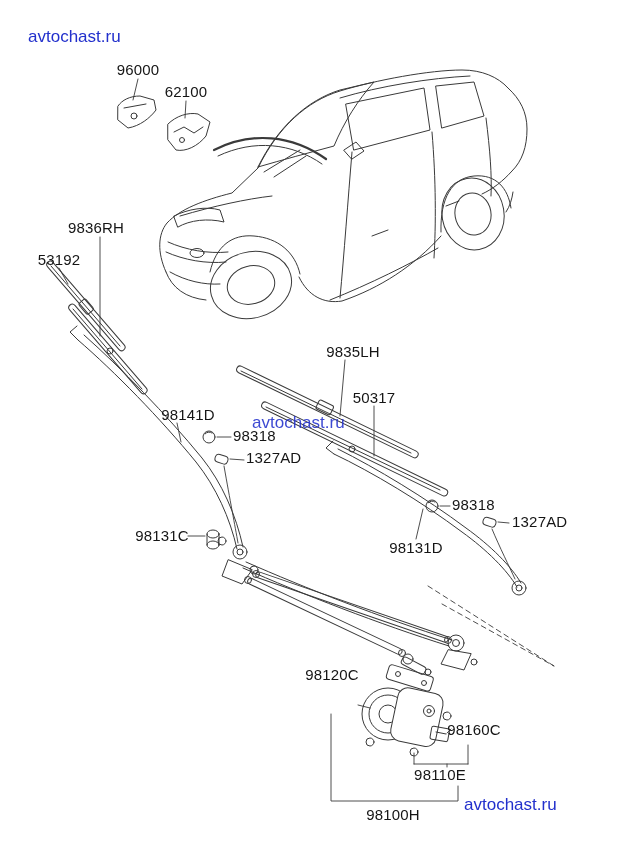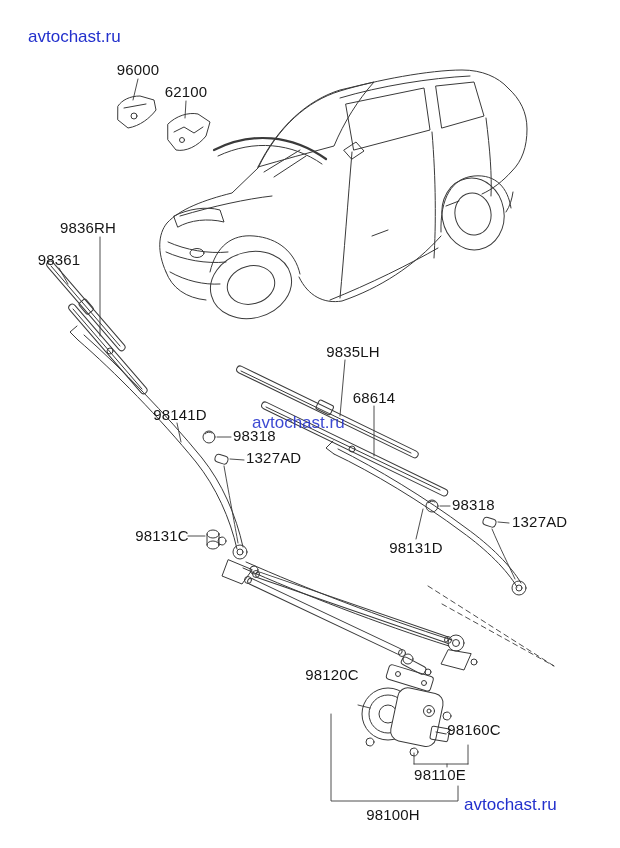--- a/index.html
+++ b/index.html
@@ -214,28 +214,28 @@
 
     </g>
   </svg>
 
   <a href="#" class="watermark" style="left:28px;top:28px">avtochast.ru</a>
   <a href="#" class="watermark dim" style="left:252px;top:414px">avtochast.ru</a>
   <a href="#" class="watermark" style="left:464px;top:796px">avtochast.ru</a>
 
   <span class="part-label centered" style="left:138px;top:63px">96000</span>
   <span class="part-label centered" style="left:186px;top:85px">62100</span>
-  <span class="part-label centered" style="left:88px;top:221px">9836RH</span>
-  <span class="part-label centered" style="left:59px;top:253px">98361</span>
-  <span class="part-label centered" style="left:180px;top:408px">98141D</span>
+  <span class="part-label centered" style="left:96px;top:221px">9836RH</span>
+  <span class="part-label centered" style="left:59px;top:253px">53192</span>
+  <span class="part-label centered" style="left:188px;top:408px">98141D</span>
   <span class="part-label" style="left:233px;top:429px">98318</span>
   <span class="part-label" style="left:246px;top:451px">1327AD</span>
   <span class="part-label centered" style="left:162px;top:529px">98131C</span>
   <span class="part-label centered" style="left:353px;top:345px">9835LH</span>
-  <span class="part-label centered" style="left:374px;top:391px">68614</span>
+  <span class="part-label centered" style="left:374px;top:391px">50317</span>
   <span class="part-label" style="left:452px;top:498px">98318</span>
   <span class="part-label" style="left:512px;top:515px">1327AD</span>
   <span class="part-label centered" style="left:416px;top:541px">98131D</span>
   <span class="part-label centered" style="left:332px;top:668px">98120C</span>
   <span class="part-label centered" style="left:474px;top:723px">98160C</span>
   <span class="part-label centered" style="left:440px;top:768px">98110E</span>
   <span class="part-label centered" style="left:393px;top:808px">98100H</span>
 
 </div>
 

